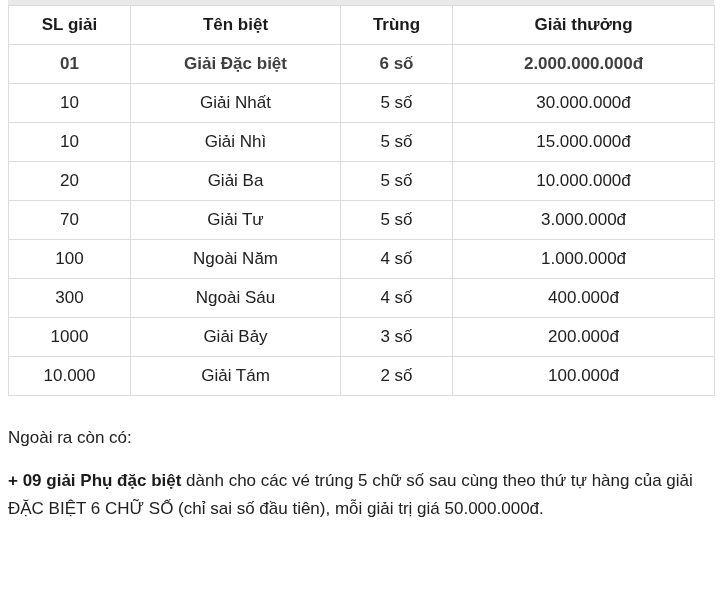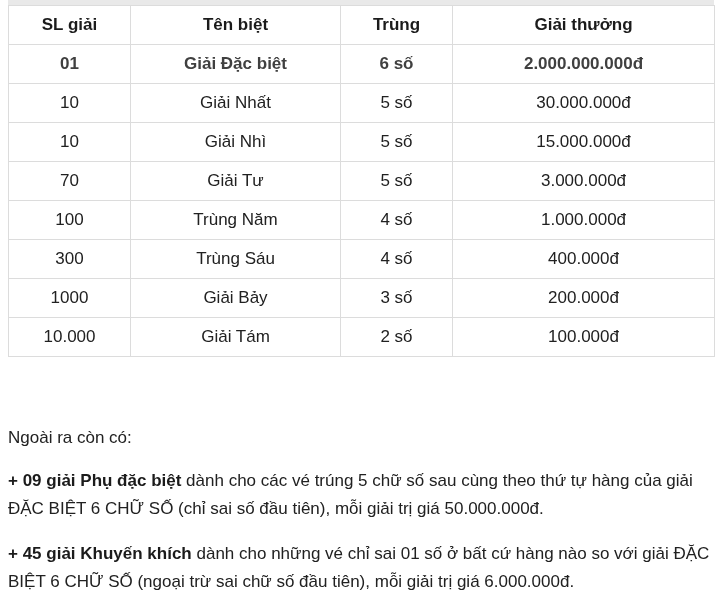--- a/index.html
+++ b/index.html
@@ -116,34 +116,40 @@
       <td>5 số</td>
       <td>30.000.000đ</td>
     </tr>
     <tr>
       <td>10</td>
       <td>Giải Nhì</td>
       <td>5 số</td>
       <td>15.000.000đ</td>
     </tr>
     <tr>
+      <td>20</td>
+      <td>Giải Ba</td>
+      <td>5 số</td>
+      <td>10.000.000đ</td>
+    </tr>
+    <tr>
       <td>70</td>
       <td>Giải Tư</td>
       <td>5 số</td>
       <td>3.000.000đ</td>
     </tr>
     <tr>
       <td>100</td>
-      <td>Trùng Năm</td>
+      <td>Ngoài Năm</td>
       <td>4 số</td>
       <td>1.000.000đ</td>
     </tr>
     <tr>
       <td>300</td>
-      <td>Trùng Sáu</td>
+      <td>Ngoài Sáu</td>
       <td>4 số</td>
       <td>400.000đ</td>
     </tr>
     <tr>
       <td>1000</td>
       <td>Giải Bảy</td>
       <td>3 số</td>
       <td>200.000đ</td>
     </tr>
     <tr>
@@ -151,14 +157,13 @@
       <td>Giải Tám</td>
       <td>2 số</td>
       <td>100.000đ</td>
     </tr>
   </tbody>
 </table>
 
 <div class="notes">
   <p class="intro">Ngoài ra còn có:</p>
   <p class="note-item"><strong>+ 09 giải Phụ đặc biệt</strong><span> dành cho các vé trúng 5 chữ số sau cùng theo thứ tự hàng của giải ĐẶC BIỆT 6 CHỮ SỐ (chỉ sai số đầu tiên), mỗi giải trị giá 50.000.000đ.</span></p>
-  <p class="note-item"><strong>+ 45 giải Khuyến khích</strong><span> dành cho những vé chỉ sai 01 số ở bất cứ hàng nào so với giải ĐẶC BIỆT 6 CHỮ SỐ (ngoại trừ sai chữ số đầu tiên), mỗi giải trị giá 6.000.000đ.</span></p>
 </div>
 
 </body></html>

